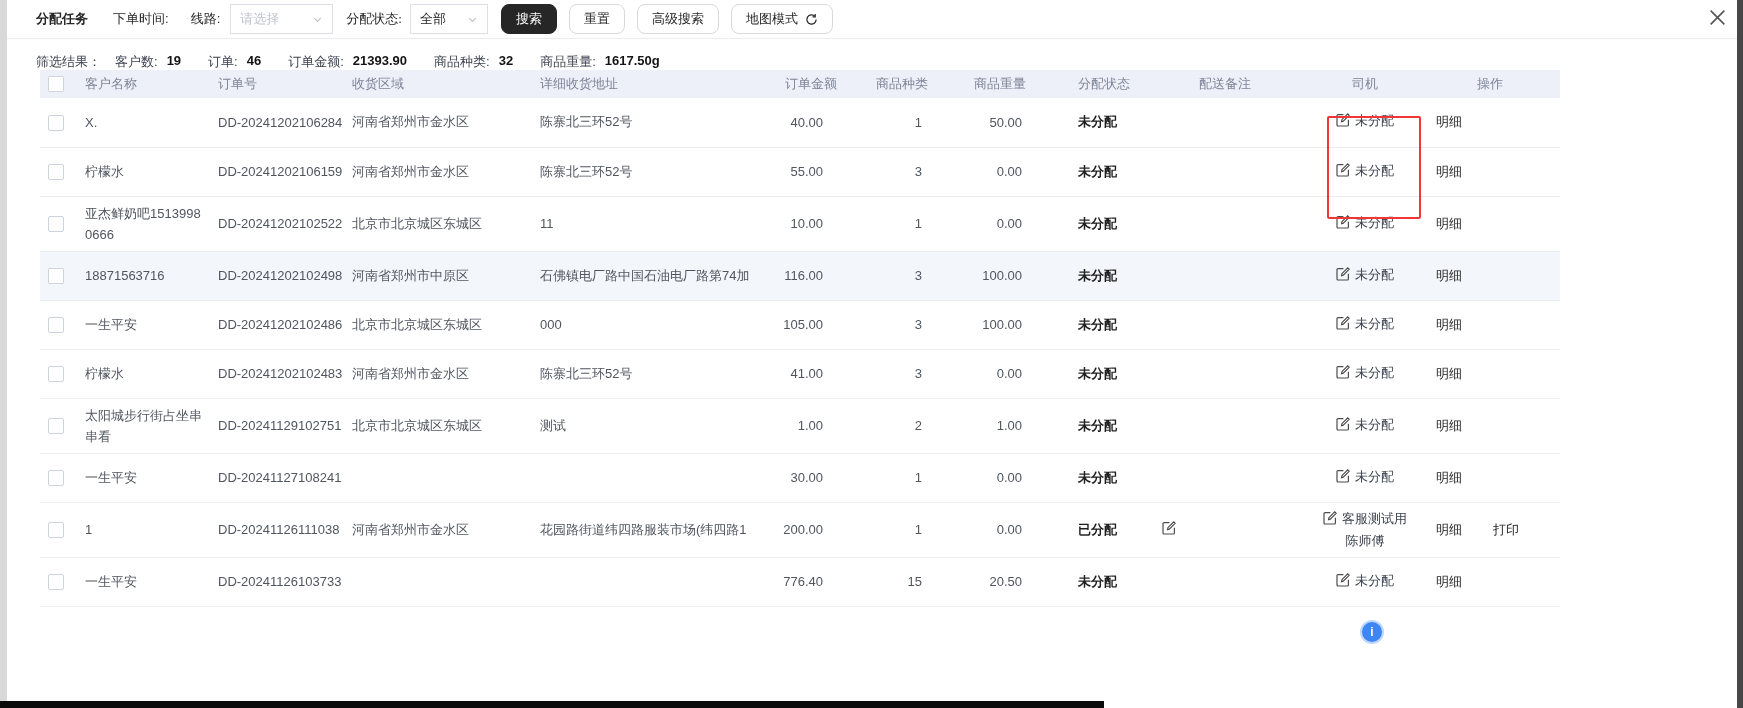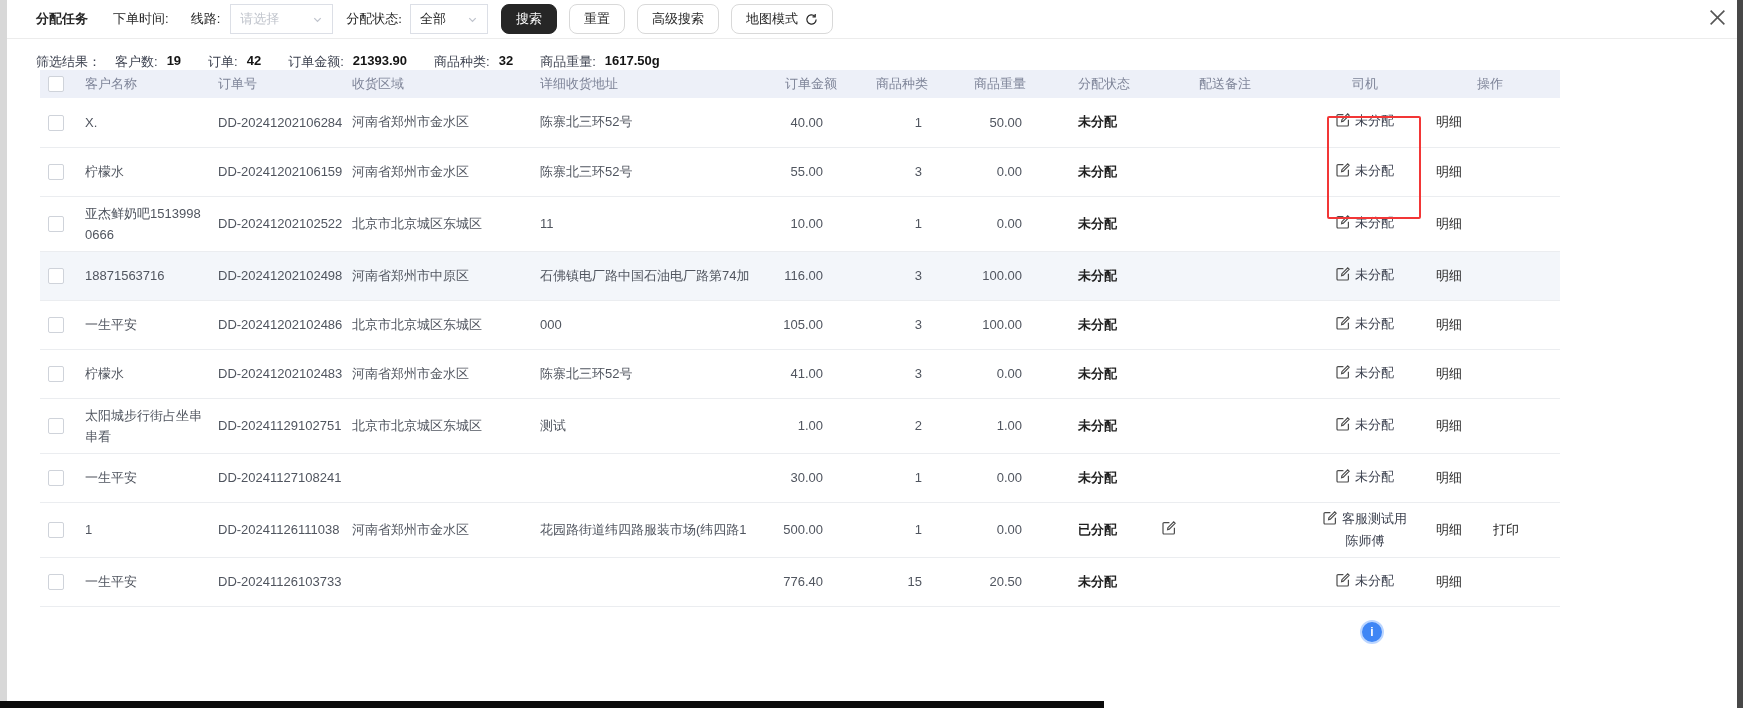--- a/index.html
+++ b/index.html
@@ -145,21 +145,21 @@
   </div>
 
   <div class="summary">
     <span class="cap">筛选结果：</span>
     <span class="pair">
       <span>客户数:</span>
       <b>19</b>
     </span>
     <span class="pair">
       <span>订单:</span>
-      <b>42</b>
+      <b>46</b>
     </span>
     <span class="pair">
       <span>订单金额:</span>
       <b>21393.90</b>
     </span>
     <span class="pair">
       <span>商品种类:</span>
       <b>32</b>
     </span>
     <span class="pair">
@@ -384,21 +384,21 @@
         </span><span class="driver-name">未分配</span>
       </td>
       <td><span class="op-link">明细</span></td>
     </tr>
           <tr>
       <td><span class="checkbox"></span></td>
       <td>1</td>
       <td>DD-20241126111038</td>
       <td>河南省郑州市金水区</td>
       <td>花园路街道纬四路服装市场(纬四路1</td>
-      <td>500.00</td>
+      <td>200.00</td>
       <td>1</td>
       <td>0.00</td>
       <td>已分配</td>
       <td>
         <span class="edit-ic">
           <svg width="14" height="14" viewBox="0 0 14 14" fill="none" stroke="currentColor" stroke-width="1.2">
             <path d="M12.4 6.7V12a1 1 0 0 1-1 1H2a1 1 0 0 1-1-1V2.6a1 1 0 0 1 1-1h5.4"></path>
             <path d="M5.6 8.6l.3-1.9L11.7.9l1.4 1.4-5.8 5.8z"></path>
           </svg>
         </span>

